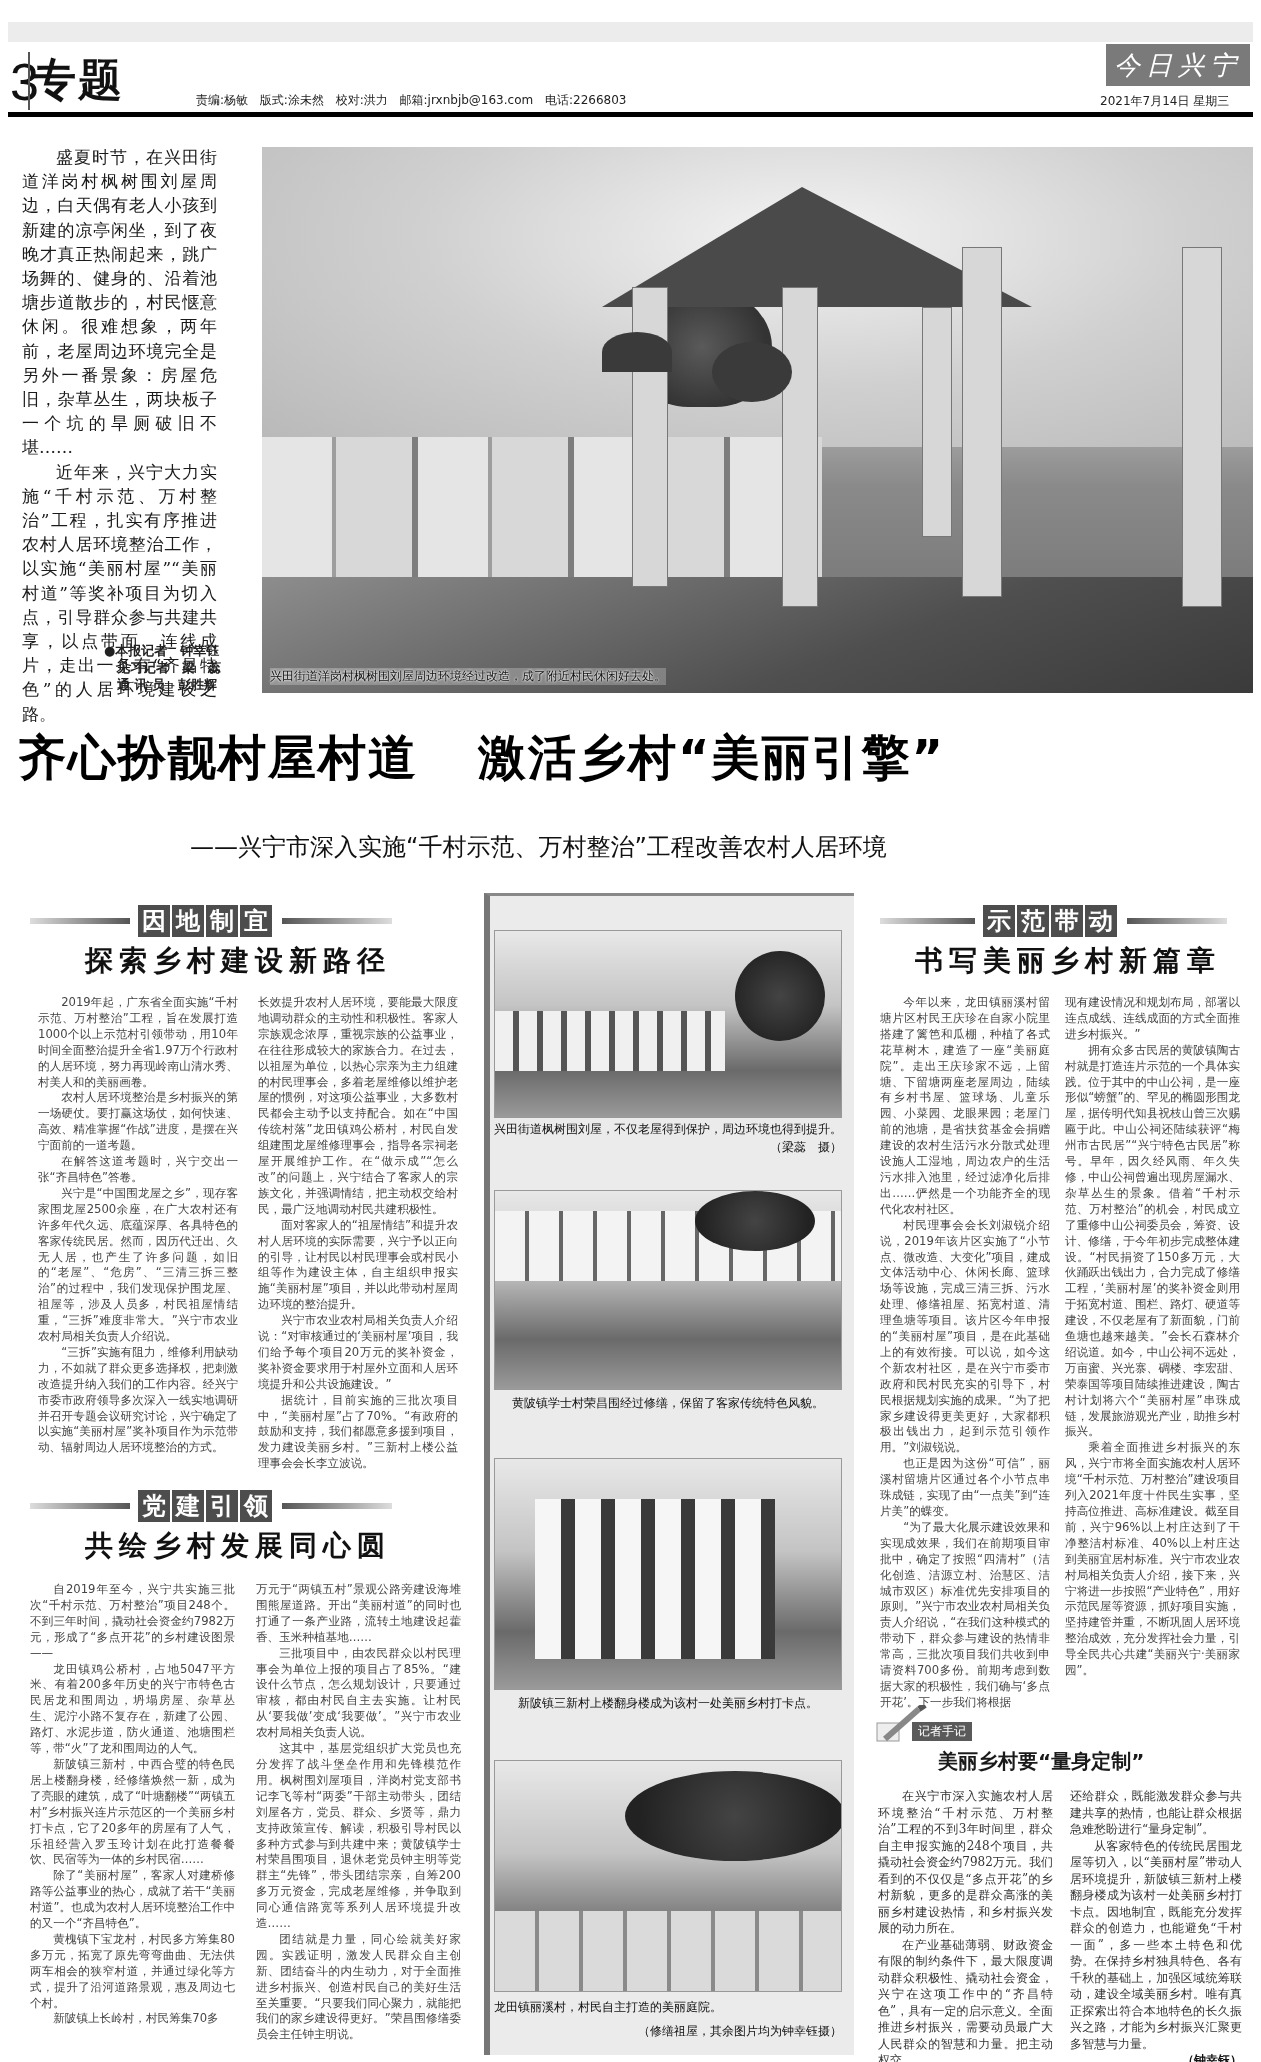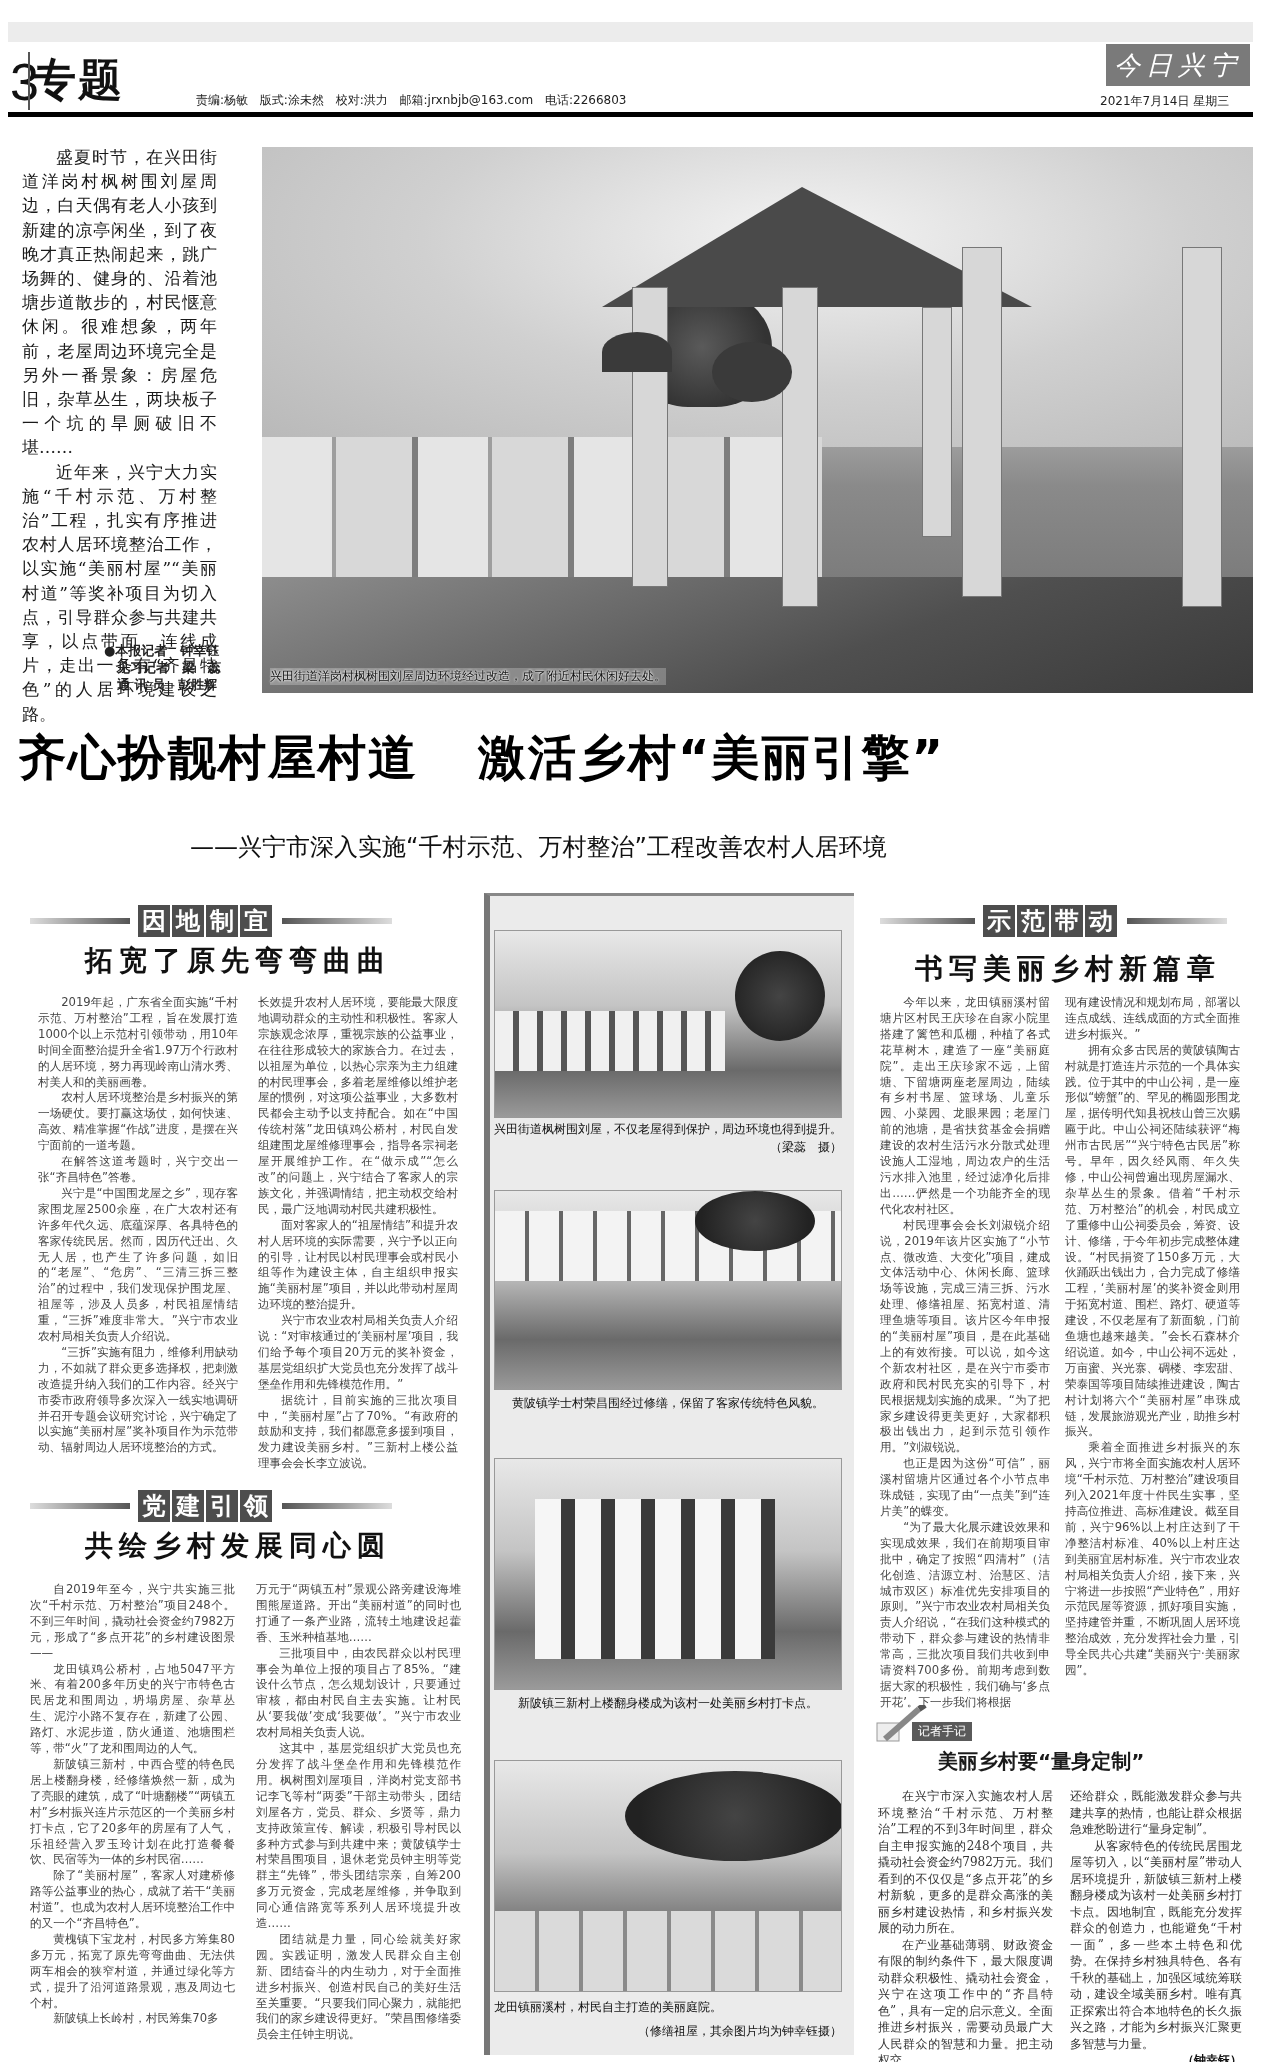--- a/index.html
+++ b/index.html
@@ -110,32 +110,32 @@
 <div class="sec-label" style="left:30px; top:905px;">
   <div class="bar" style="width:100px;"></div>
   <div class="tag">
     <span>因</span>
       <span>地</span>
       <span>制</span>
       <span>宜</span>
   </div>
   <div class="bar r" style="width:110px;"></div>
 </div>
-<div class="sec-title" style="left:85px; top:942px;">拓宽了原先弯弯曲曲</div>
+<div class="sec-title" style="left:85px; top:942px;">探索乡村建设新路径</div>
 <div class="col" style="left:38px; top:995px; width:200px;">
   <p>2019年起，广东省全面实施“千村示范、万村整治”工程，旨在发展打造1000个以上示范村引领带动，用10年时间全面整治提升全省1.97万个行政村的人居环境，努力再现岭南山清水秀、村美人和的美丽画卷。</p>
   <p>农村人居环境整治是乡村振兴的第一场硬仗。要打赢这场仗，如何快速、高效、精准掌握“作战”进度，是摆在兴宁面前的一道考题。</p>
   <p>在解答这道考题时，兴宁交出一张“齐昌特色”答卷。</p>
   <p>兴宁是“中国围龙屋之乡”，现存客家围龙屋2500余座，在广大农村还有许多年代久远、底蕴深厚、各具特色的客家传统民居。然而，因历代迁出、久无人居，也产生了许多问题，如旧的“老屋”、“危房”、“三清三拆三整治”的过程中，我们发现保护围龙屋、祖屋等，涉及人员多，村民祖屋情结重，“三拆”难度非常大。”兴宁市农业农村局相关负责人介绍说。</p>
   <p>“三拆”实施有阻力，维修利用缺动力，不如就了群众更多选择权，把刺激改造提升纳入我们的工作内容。经兴宁市委市政府领导多次深入一线实地调研并召开专题会议研究讨论，兴宁确定了以实施“美丽村屋”奖补项目作为示范带动、辐射周边人居环境整治的方式。</p>
 </div>
 <div class="col" style="left:258px; top:995px; width:200px;">
   <p style="text-indent:0">长效提升农村人居环境，要能最大限度地调动群众的主动性和积极性。客家人宗族观念浓厚，重视宗族的公益事业，在往往形成较大的家族合力。在过去，以祖屋为单位，以热心宗亲为主力组建的村民理事会，多着老屋维修以维护老屋的惯例，对这项公益事业，大多数村民都会主动予以支持配合。如在“中国传统村落”龙田镇鸡公桥村，村民自发组建围龙屋维修理事会，指导各宗祠老屋开展维护工作。在“做示成”“怎么改”的问题上，兴宁结合了客家人的宗族文化，并强调情结，把主动权交给村民，最广泛地调动村民共建积极性。</p>
   <p>面对客家人的“祖屋情结”和提升农村人居环境的实际需要，兴宁予以正向的引导，让村民以村民理事会或村民小组等作为建设主体，自主组织申报实施“美丽村屋”项目，并以此带动村屋周边环境的整治提升。</p>
-  <p>兴宁市农业农村局相关负责人介绍说：“对审核通过的‘美丽村屋’项目，我们给予每个项目20万元的奖补资金，基层党组织扩大党员也充分发挥了战斗堡垒作用和先锋模范作用。”</p>
+  <p>兴宁市农业农村局相关负责人介绍说：“对审核通过的‘美丽村屋’项目，我们给予每个项目20万元的奖补资金，奖补资金要求用于村屋外立面和人居环境提升和公共设施建设。”</p>
   <p>据统计，目前实施的三批次项目中，“美丽村屋”占了70%。“有政府的鼓励和支持，我们都愿意多援到项目，发力建设美丽乡村。”三新村上楼公益理事会会长李立波说。</p>
 </div>
 
 <div class="sec-label" style="left:30px; top:1490px;">
   <div class="bar" style="width:100px;"></div>
   <div class="tag">
     <span>党</span>
       <span>建</span>
       <span>引</span>
       <span>领</span>
@@ -188,21 +188,21 @@
 <div class="sec-label" style="left:880px; top:905px;">
   <div class="bar" style="width:95px;"></div>
   <div class="tag">
     <span>示</span>
       <span>范</span>
       <span>带</span>
       <span>动</span>
   </div>
   <div class="bar r" style="width:100px;"></div>
 </div>
-<div class="sec-title" style="left:915px; top:942px;margin-top:8px;">书写美丽乡村新篇章</div>
+<div class="sec-title" style="left:915px; top:942px;">书写美丽乡村新篇章</div>
 <div class="col" style="left:880px; top:995px; width:170px;">
   <p>今年以来，龙田镇丽溪村留塘片区村民王庆珍在自家小院里搭建了篱笆和瓜棚，种植了各式花草树木，建造了一座“美丽庭院”。走出王庆珍家不远，上留塘、下留塘两座老屋周边，陆续有乡村书屋、篮球场、儿童乐园、小菜园、龙眼果园；老屋门前的池塘，是省扶贫基金会捐赠建设的农村生活污水分散式处理设施人工湿地，周边农户的生活污水排入池里，经过滤净化后排出……俨然是一个功能齐全的现代化农村社区。</p>
   <p>村民理事会会长刘淑锐介绍说，2019年该片区实施了“小节点、微改造、大变化”项目，建成文体活动中心、休闲长廊、篮球场等设施，完成三清三拆、污水处理、修缮祖屋、拓宽村道、清理鱼塘等项目。该片区今年申报的“美丽村屋”项目，是在此基础上的有效衔接。可以说，如今这个新农村社区，是在兴宁市委市政府和民村民充实的引导下，村民根据规划实施的成果。“为了把家乡建设得更美更好，大家都积极出钱出力，起到示范引领作用。”刘淑锐说。</p>
   <p>也正是因为这份“可信”，丽溪村留塘片区通过各个小节点串珠成链，实现了由“一点美”到“连片美”的蝶变。</p>
   <p>“为了最大化展示建设效果和实现成效果，我们在前期项目审批中，确定了按照“四清村”（洁化创造、洁源立村、治慧区、洁城市双区）标准优先安排项目的原则。”兴宁市农业农村局相关负责人介绍说，“在我们这种模式的带动下，群众参与建设的热情非常高，三批次项目我们共收到申请资料700多份。前期考虑到数据大家的积极性，我们确与‘多点开花’。下一步我们将根据</p>
 </div>
 <div class="col" style="left:1065px; top:995px; width:175px;">
   <p style="text-indent:0">现有建设情况和规划布局，部署以连点成线、连线成面的方式全面推进乡村振兴。”</p>
   <p>拥有众多古民居的黄陂镇陶古村就是打造连片示范的一个具体实践。位于其中的中山公祠，是一座形似“螃蟹”的、罕见的椭圆形围龙屋，据传明代知县祝枝山曾三次赐匾于此。中山公祠还陆续获评“梅州市古民居”“兴宁特色古民居”称号。早年，因久经风雨、年久失修，中山公祠曾遍出现房屋漏水、杂草丛生的景象。借着“千村示范、万村整治”的机会，村民成立了重修中山公祠委员会，筹资、设计、修缮，于今年初步完成整体建设。“村民捐资了150多万元，大伙踊跃出钱出力，合力完成了修缮工程，‘美丽村屋’的奖补资金则用于拓宽村道、围栏、路灯、硬道等建设，不仅老屋有了新面貌，门前鱼塘也越来越美。”会长石森林介绍说道。如今，中山公祠不远处，万亩蜜、兴光寨、碉楼、李宏甜、荣泰国等项目陆续推进建设，陶古村计划将六个“美丽村屋”串珠成链，发展旅游观光产业，助推乡村振兴。</p>
   <p>乘着全面推进乡村振兴的东风，兴宁市将全面实施农村人居环境“千村示范、万村整治”建设项目列入2021年度十件民生实事，坚持高位推进、高标准建设。截至目前，兴宁96%以上村庄达到了干净整洁村标准、40%以上村庄达到美丽宜居村标准。兴宁市农业农村局相关负责人介绍，接下来，兴宁将进一步按照“产业特色”，用好示范民屋等资源，抓好项目实施，坚持建管并重，不断巩固人居环境整治成效，充分发挥社会力量，引导全民共心共建“美丽兴宁·美丽家园”。</p>

